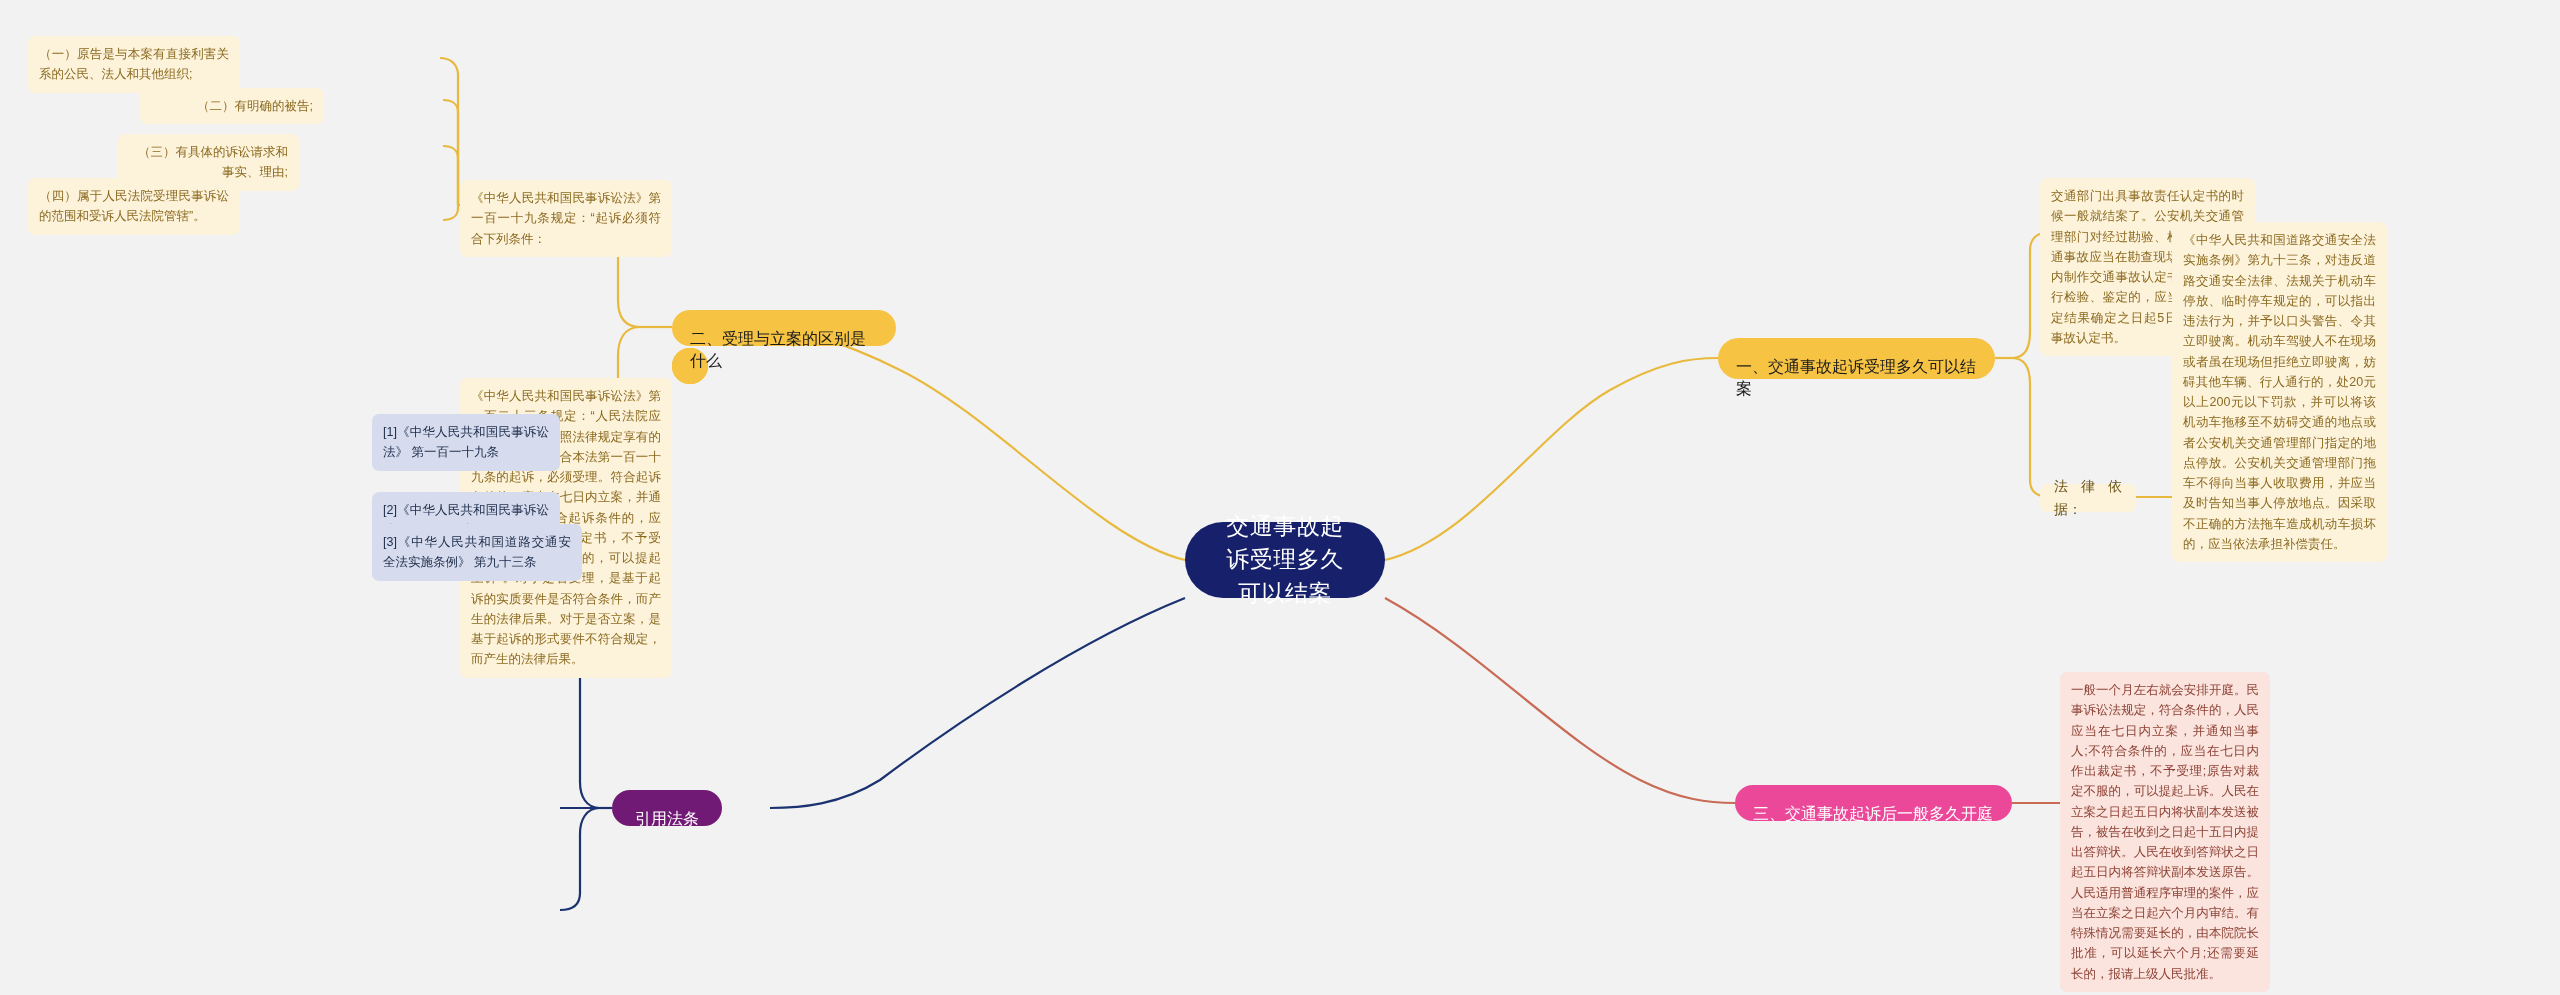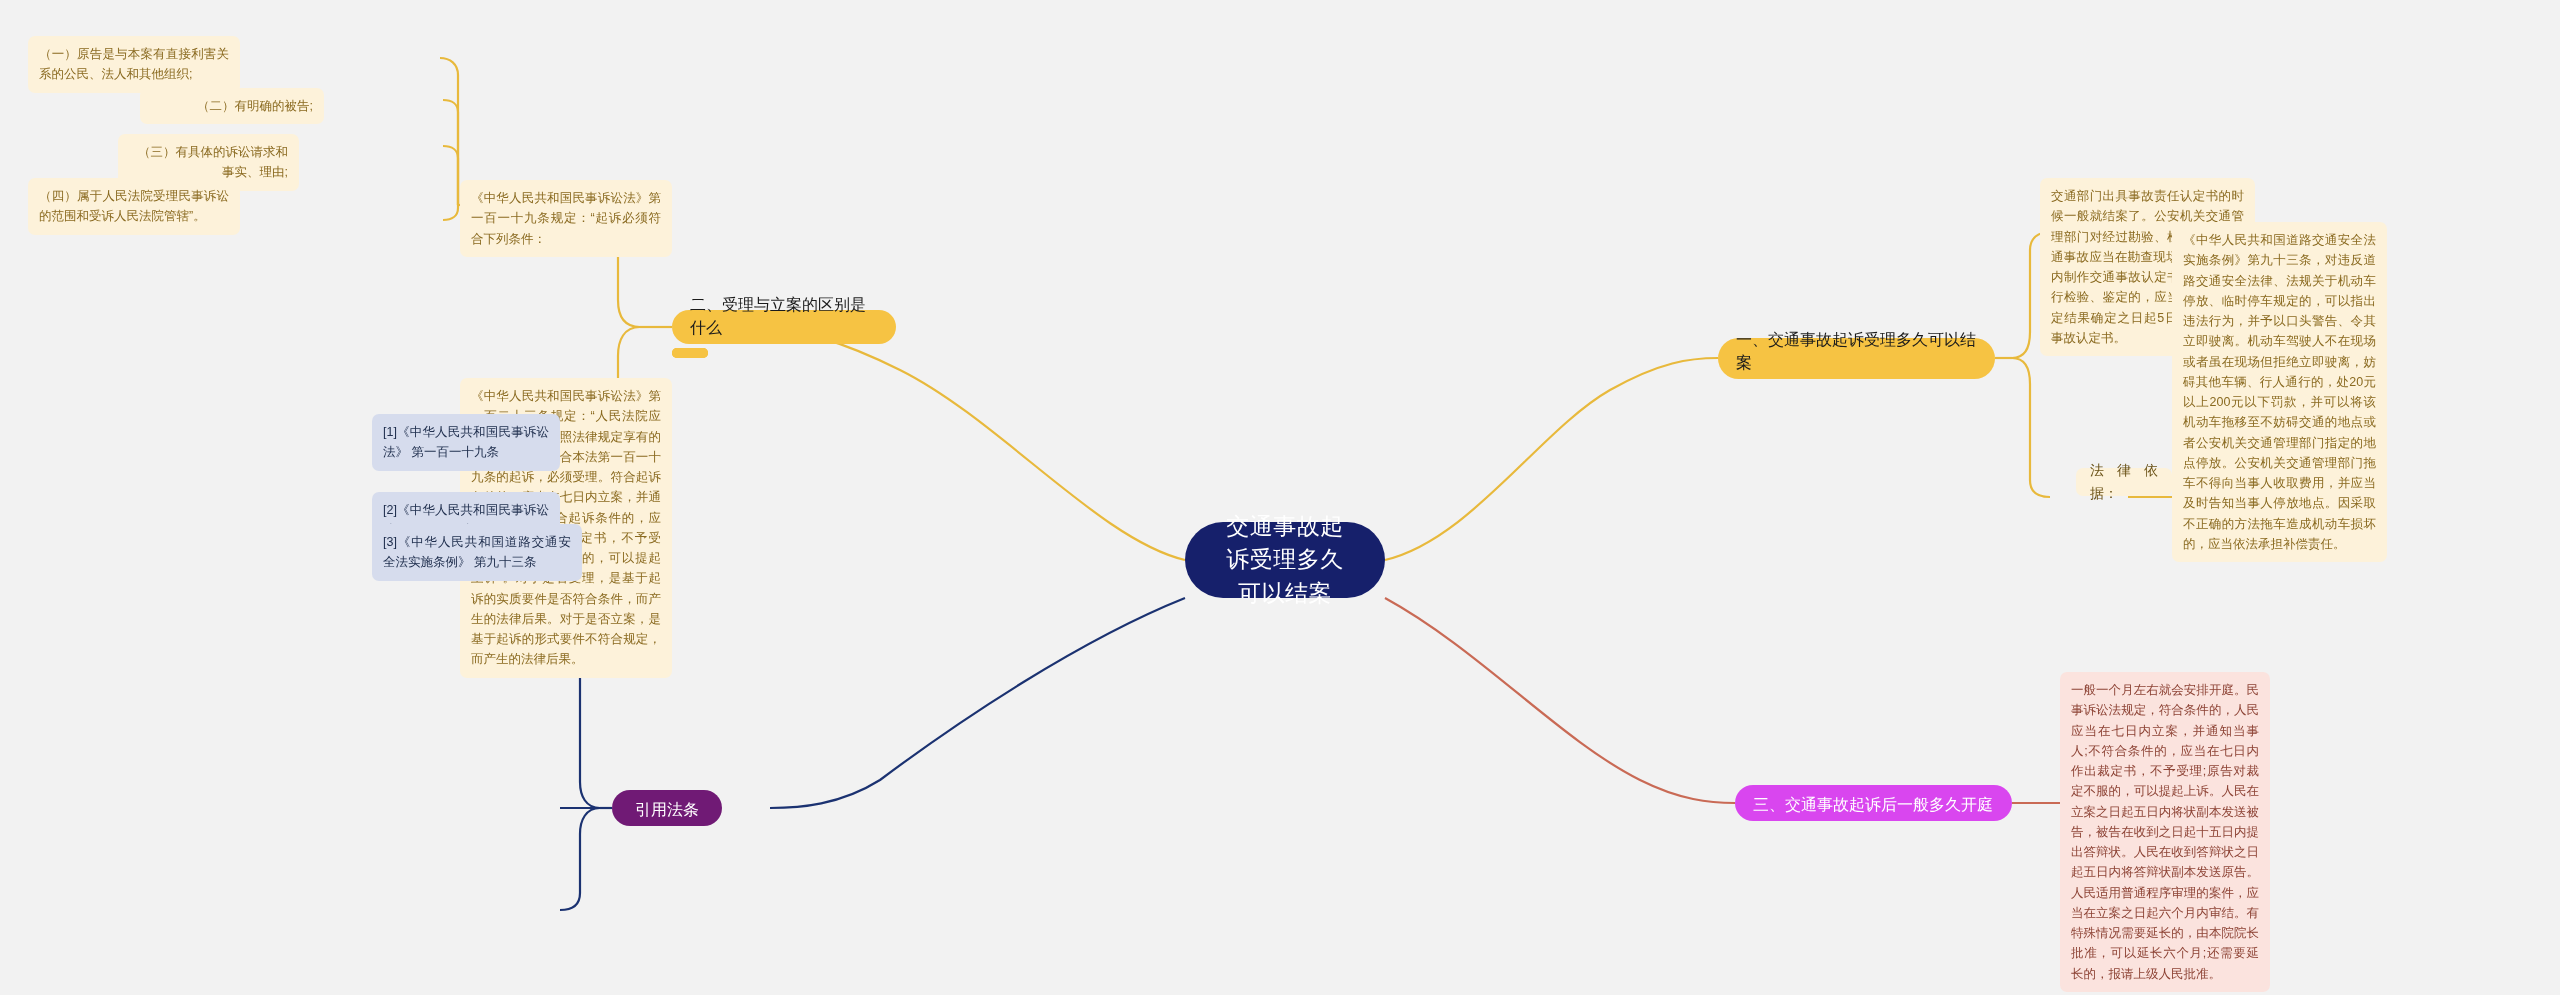--- a/index.html
+++ b/index.html
@@ -25,29 +25,29 @@
     text-align: center;
     font-size: 23px;
     line-height: 1.45;
     padding: 14px 34px;
     letter-spacing: 0.5px;
   }
 
   
   .pill {
     border-radius: 22px;
-    display: flex; align-items: flex-end;
+    display: flex; align-items: flex-start;
     font-size: 16px;
     line-height: 1.4;
-    padding: 5px 18px;
+    padding: 18px 18px;
     box-sizing: border-box;
   }
   .pill.amber  { background: #f5c council; }
   .pill.amber  { background: #f6c343; color: #1b1b1b; }
-  .pill.red    { background: #d946ef; color: #ffffff; }
+  .pill.red    { background: #ec4899; color: #ffffff; }
   .pill.navy   { background: #701a75; color: #ffffff; justify-content:center; font-size:16px; }
 
   
   .card {
     border-radius: 7px;
     font-size: 12.5px;
     line-height: 1.62;
     padding: 8px 11px;
     box-sizing: border-box;
     text-align: justify;
@@ -153,21 +153,21 @@
   </div>
 
   <div class="node pill amber" style="left:1718px; top:338px; width:277px; height:41px;">
     <span>一、交通事故起诉受理多久可以结案</span>
   </div>
 
   <div class="node card amber-r" style="left:2040px; top:178px; width:215px;">
     <span>交通部门出具事故责任认定书的时候一般就结案了。公安机关交通管理部门对经过勘验、检查现场的交通事故应当在勘查现场之日起10日内制作交通事故认定书。对需要进行检验、鉴定的，应当在检验、鉴定结果确定之日起5日内制作交通事故认定书。</span>
   </div>
 
-  <div class="node card label" style="left:2040px; top:468px; width:96px; height:28px;margin-left:36px;">
+  <div class="node card label" style="left:2040px; top:484px; width:96px; height:28px;">
     <span>法律依据：</span>
   </div>
 
   <div class="node card amber-r" style="left:2172px; top:222px; width:215px;">
     <span>《中华人民共和国道路交通安全法实施条例》第九十三条，对违反道路交通安全法律、法规关于机动车停放、临时停车规定的，可以指出违法行为，并予以口头警告、令其立即驶离。机动车驾驶人不在现场或者虽在现场但拒绝立即驶离，妨碍其他车辆、行人通行的，处20元以上200元以下罚款，并可以将该机动车拖移至不妨碍交通的地点或者公安机关交通管理部门指定的地点停放。公安机关交通管理部门拖车不得向当事人收取费用，并应当及时告知当事人停放地点。因采取不正确的方法拖车造成机动车损坏的，应当依法承担补偿责任。</span>
   </div>
 
   <div class="node pill red" style="left:1735px; top:785px; width:277px; height:36px;">
     <span>三、交通事故起诉后一般多久开庭</span>
   </div>

